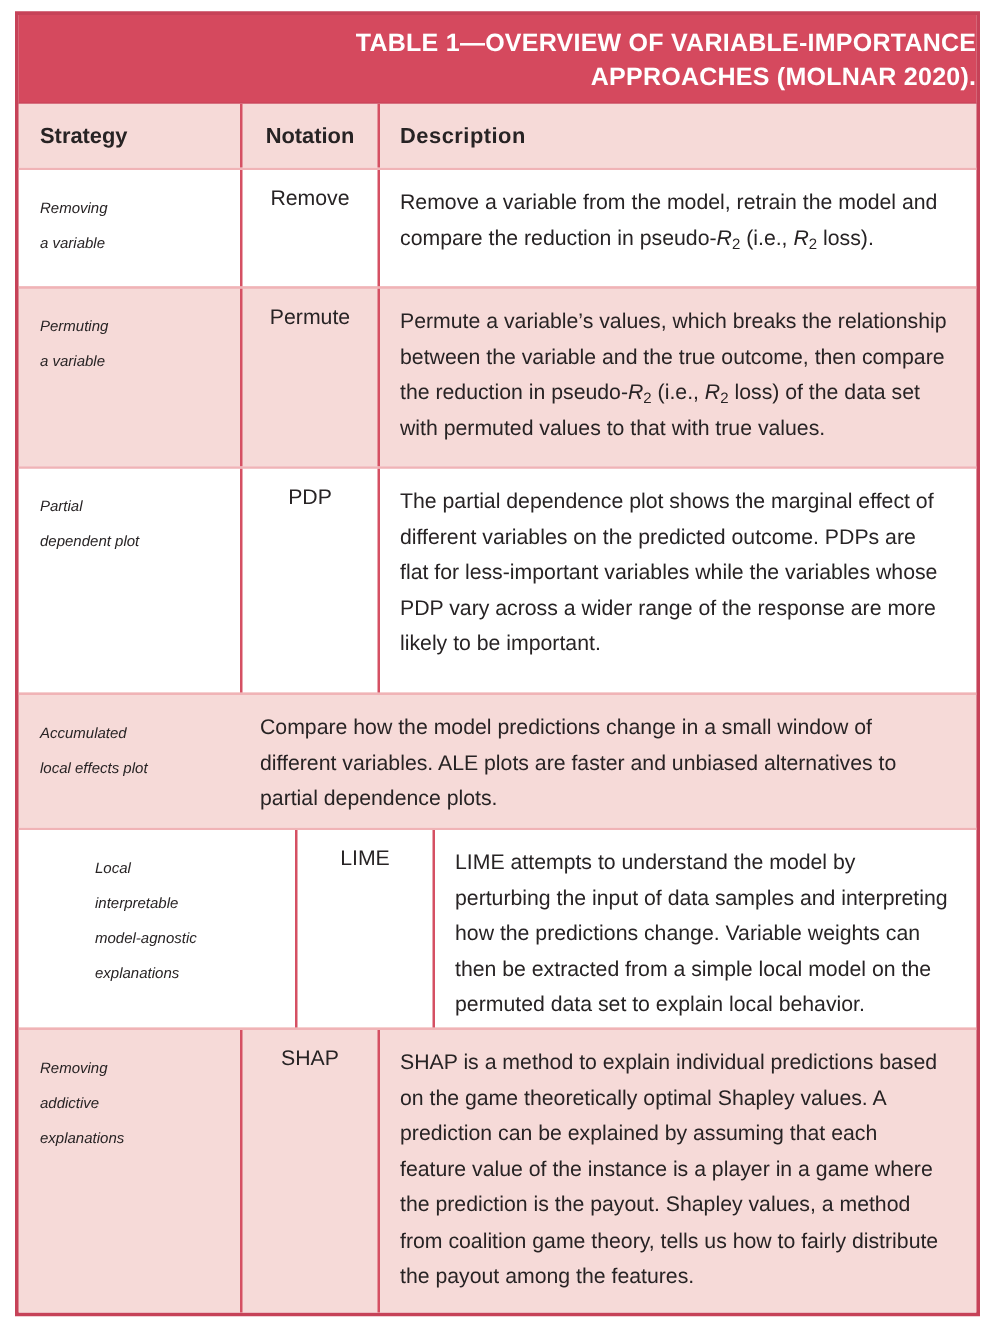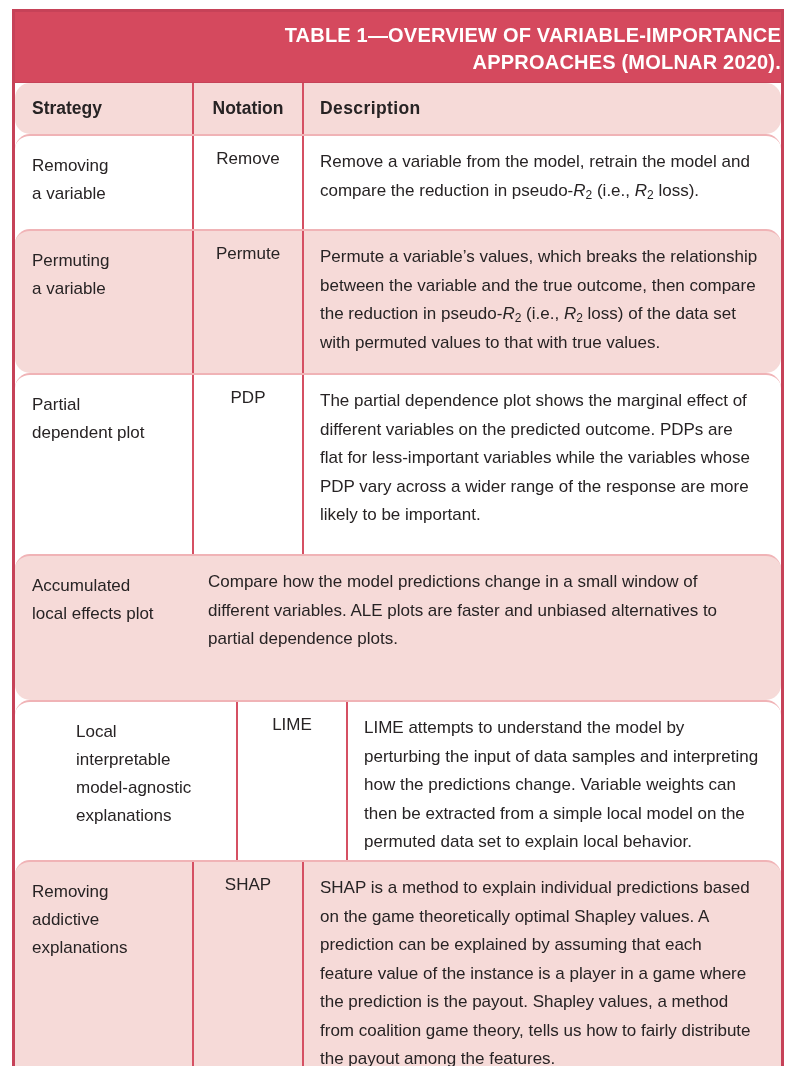--- a/index.html
+++ b/index.html
@@ -22,21 +22,21 @@
     height: 71px;
     text-align: right;
     font-weight: bold;
     font-size: 20px;
     line-height: 26.5px;
     letter-spacing: 0.2px;
     padding-top: 10px;
     white-space: pre-line;
     border-bottom: 1px solid var(--outer-border, #C64258);
   }
-  .hrow, .row { display: flex; width: 100%; border-radius: 15px; }
+  .hrow, .row { display: flex; width: 100%; }
   .hrow {
     height: 51px;
     background: var(--pink-row-background, #F6DAD8);
   }
   .c { overflow: hidden; }
   .c1 { width: 177px; flex: 0 0 177px; }
   .c2 {
     width: 112px; flex: 0 0 112px;
     border-left: 2px solid var(--vertical-line, #D55063);
     border-right: 2px solid var(--vertical-line, #D55063);
@@ -51,28 +51,29 @@
   }
   .hc.c1 { padding-left: 17px; }
   .hc.c2 { justify-content: center; text-align: center; }
   .hc.c3 { padding-left: 16px; letter-spacing: 0.4px; }
   .row { border-top: 2px solid var(--row-divider, #F0B3B6); }
   #rows .row:nth-child(odd)  { background: var(--white-row-background, #ffffff); }
   #rows .row:nth-child(even) { background: var(--pink-row-background, #F6DAD8); }
   #rows .row:nth-child(1) { height: 95px; }
   #rows .row:nth-child(2) { height: 144px; }
   #rows .row:nth-child(3) { height: 181px; }
-  #rows .row:nth-child(4) { height: 146px; }
+  #rows .row:nth-child(4) { height: 108px; }
   #rows .row:nth-child(5) { height: 160px; padding-left: 44px; }
   #rows .row:nth-child(6) { height: 228px; }
   .strat {
-    font-size: 17px;
+    font-size: 12px;
     line-height: 28px;
     padding: 16px 8px 0 17px;
     white-space: pre-line;
+    font-style: italic;
   }
   .nota {
     font-size: 17px;
     padding-top: 13px;
   }
   .desc {
     font-size: 17px;
     line-height: 28.5px;
     padding: 12px 22px 0 16px;
   }

